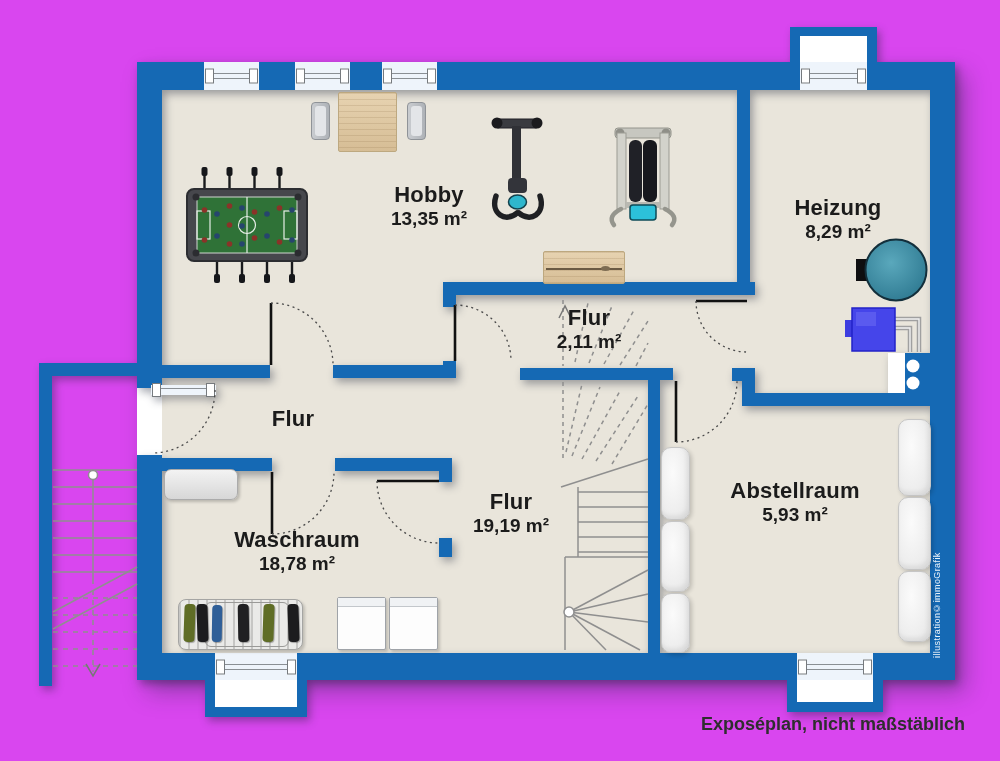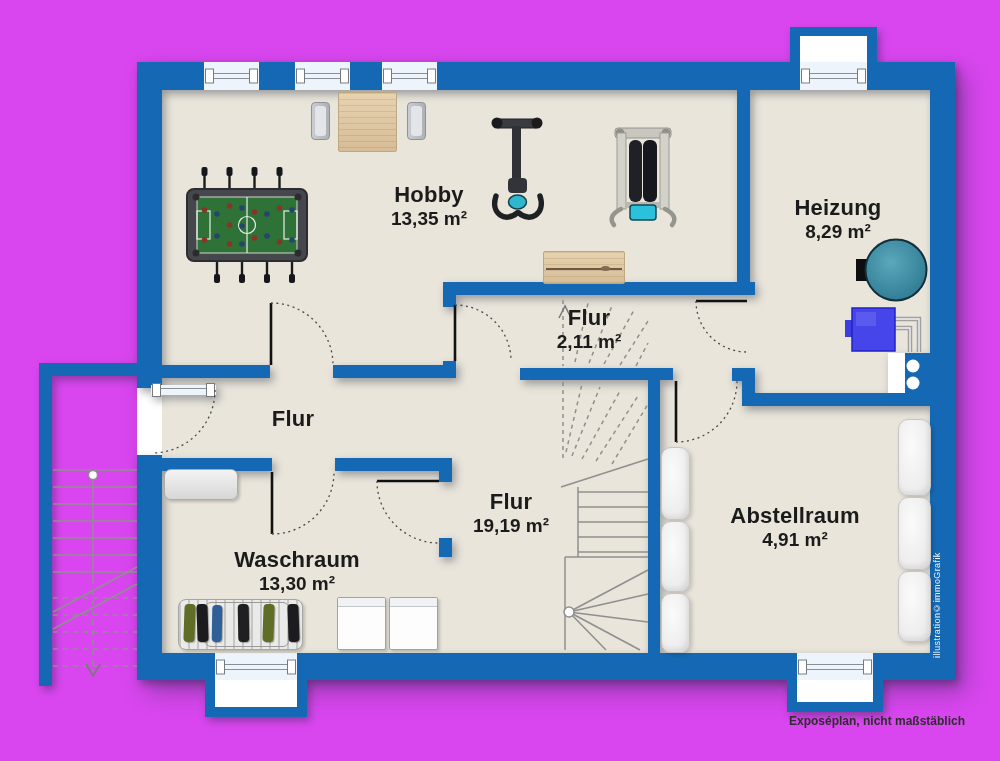--- a/index.html
+++ b/index.html
@@ -37,21 +37,21 @@
         box-shadow:2px 2px 3px rgba(0,0,0,.18);}
   #rack-inner{border:1.5px solid #9a9a98;border-radius:6px;background:transparent;}
   .cloth{border-radius:4px;box-shadow:1px 1px 1px rgba(0,0,0,.3);}
   #sideboard-line{position:absolute;left:2px;right:2px;top:50%;height:2px;background:#6b5a43;}
   #sideboard-knob{position:absolute;right:14px;top:46%;width:9px;height:5px;background:#7d6c52;border-radius:50%;}
   
   .lbl{position:absolute;transform:translateX(-50%);text-align:center;color:#1b1b1b;
        font-weight:700;line-height:1.18;white-space:nowrap;}
   .lbl .nm{display:block;font-size:22px;letter-spacing:.2px;}
   .lbl .ar{display:block;font-size:19px;font-weight:600;}
-  #caption{position:absolute;right:43px;top:714px;font-size:12px;color:#2e2e2e;font-weight:600;}
+  #caption{position:absolute;right:43px;top:714px;font-size:18px;color:#2e2e2e;font-weight:600;}
   #watermark{position:absolute;left:932px;top:554px;height:104px;writing-mode:vertical-rl;
              transform:rotate(180deg);font-size:9px;letter-spacing:.4px;color:rgba(255,255,255,.92);}
   svg{position:absolute;left:0;top:0;}
 </style>
 </head>
 <body>
 
 <div id="canvas">
 
   <div id="bldg-shadow" class="abs"></div>
@@ -379,24 +379,24 @@
     <span class="nm">Flur</span>
     <span class="ar">2,11 m²</span>
   </div>
   <div class="lbl" style="left:293px;top:406px">
     <span class="nm">Flur</span>
   </div>
   <div class="lbl" style="left:511px;top:489px">
     <span class="nm">Flur</span>
     <span class="ar">19,19 m²</span>
   </div>
-  <div class="lbl" style="left:297px;top:547px">
+  <div class="lbl" style="left:297px;top:527px">
     <span class="nm">Waschraum</span>
-    <span class="ar">13,30 m²</span>
-  </div>
-  <div class="lbl" style="left:795px;top:503px">
+    <span class="ar">18,78 m²</span>
+  </div>
+  <div class="lbl" style="left:795px;top:478px">
     <span class="nm">Abstellraum</span>
-    <span class="ar">4,91 m²</span>
+    <span class="ar">5,93 m²</span>
   </div>
 
   <div id="caption">Exposéplan, nicht maßstäblich</div>
   <div id="watermark">illustration©immoGrafik</div>
 </div>
 
 </body></html>

